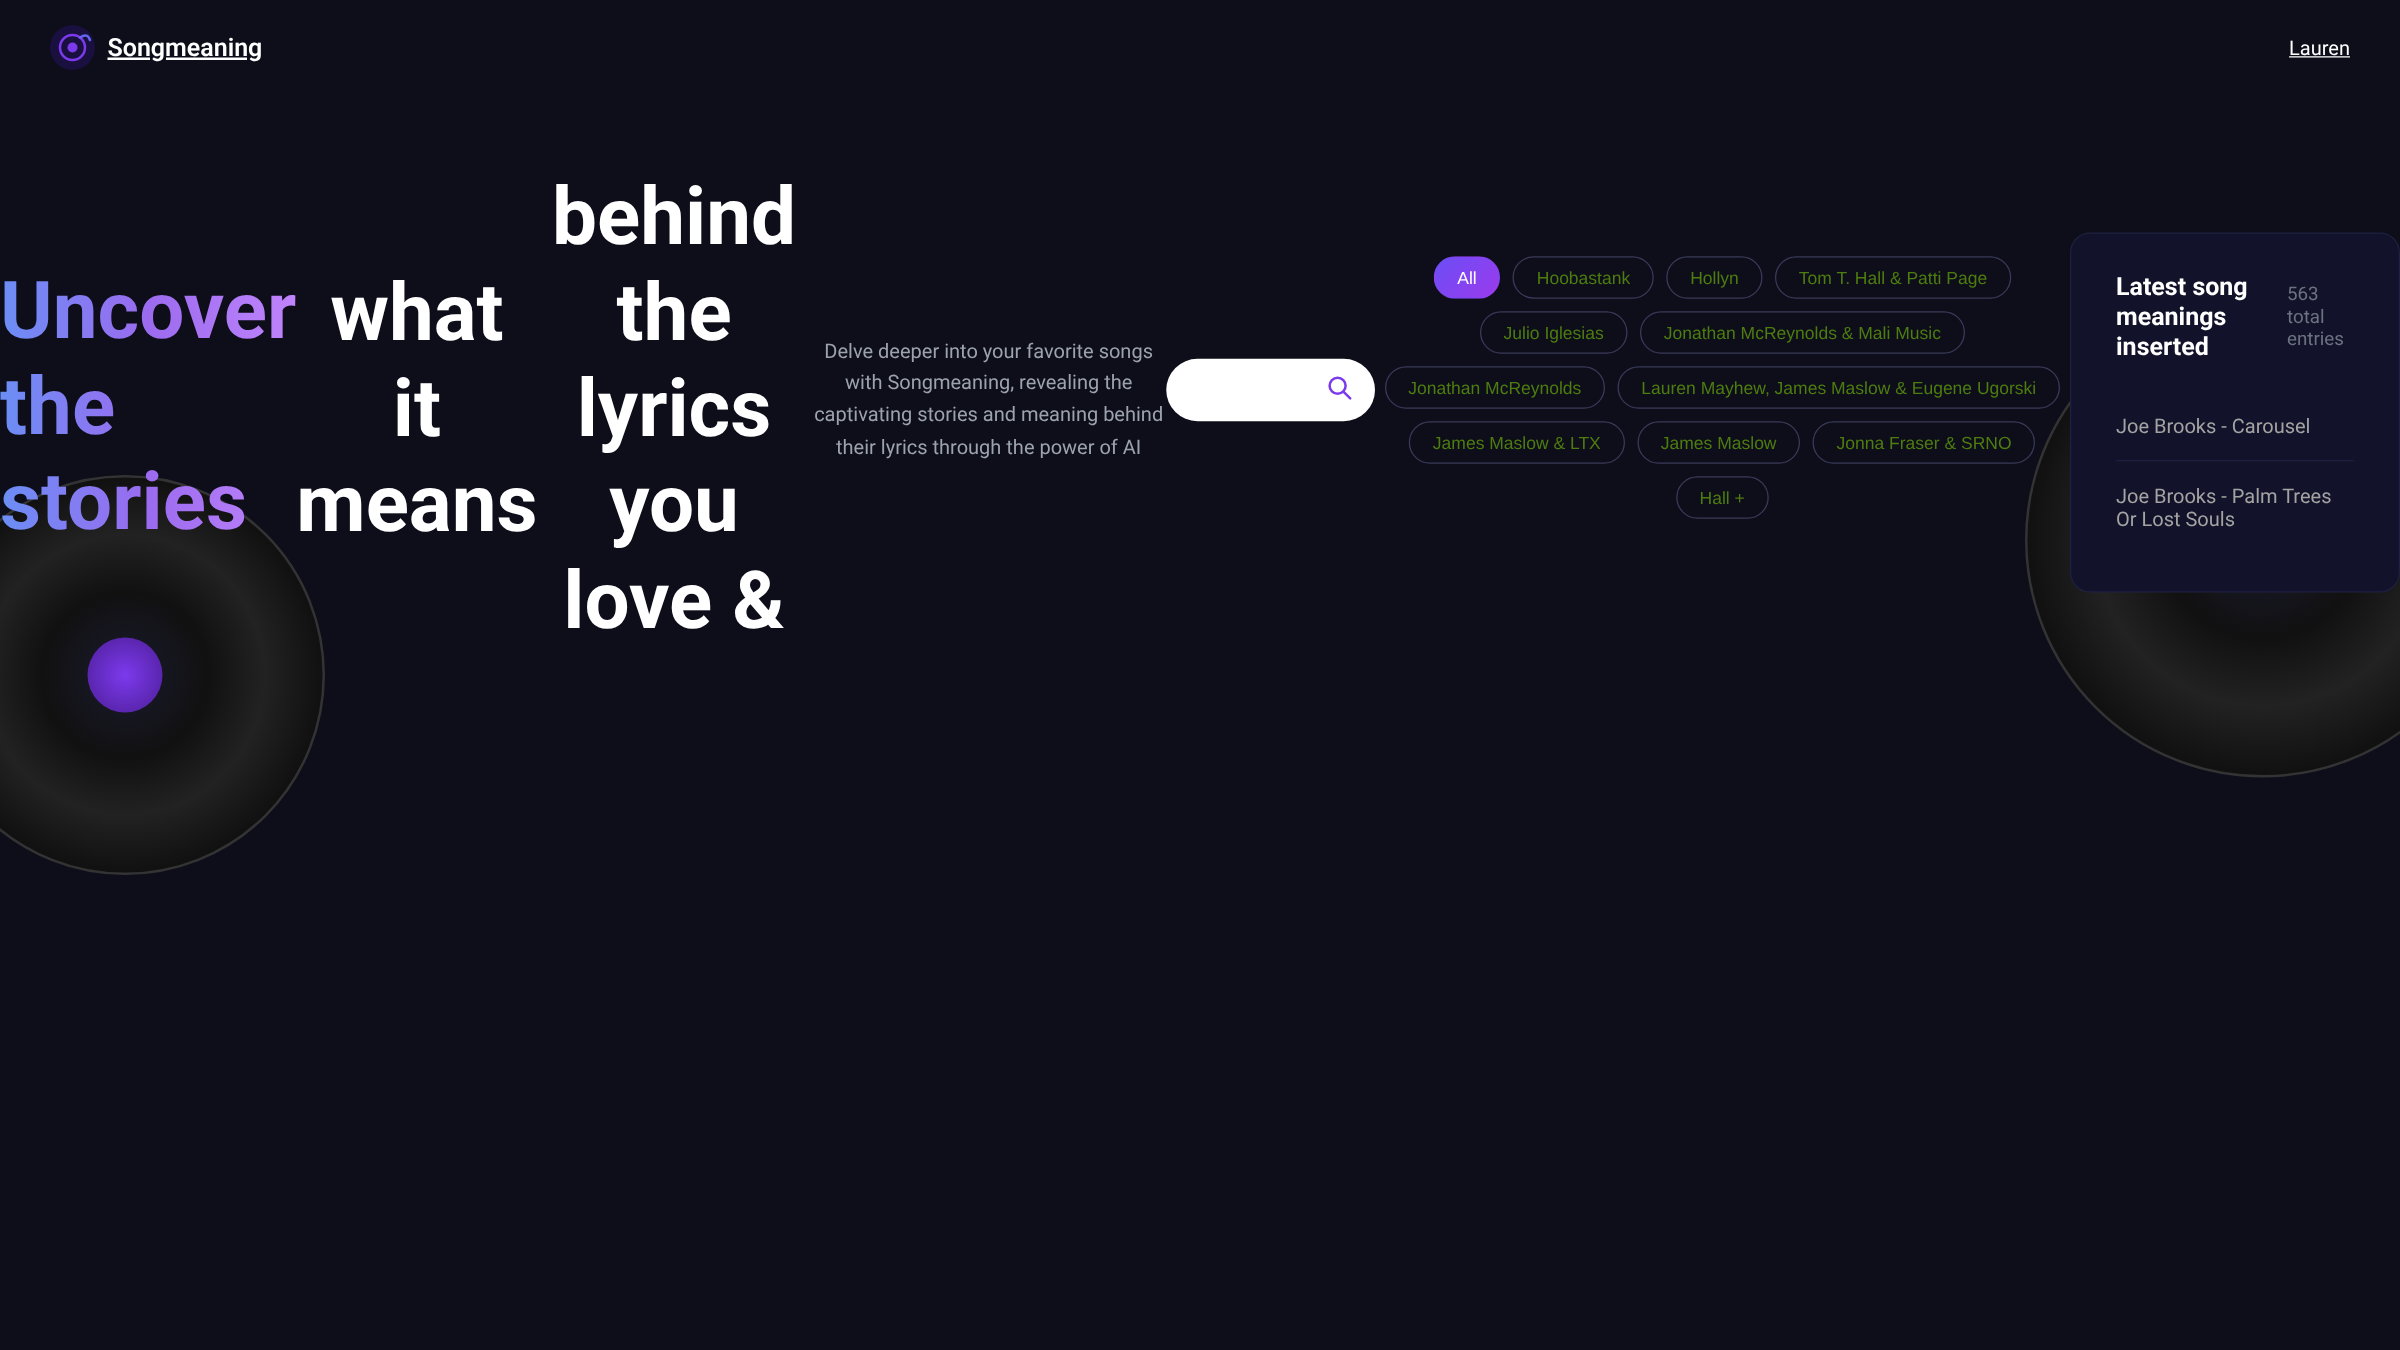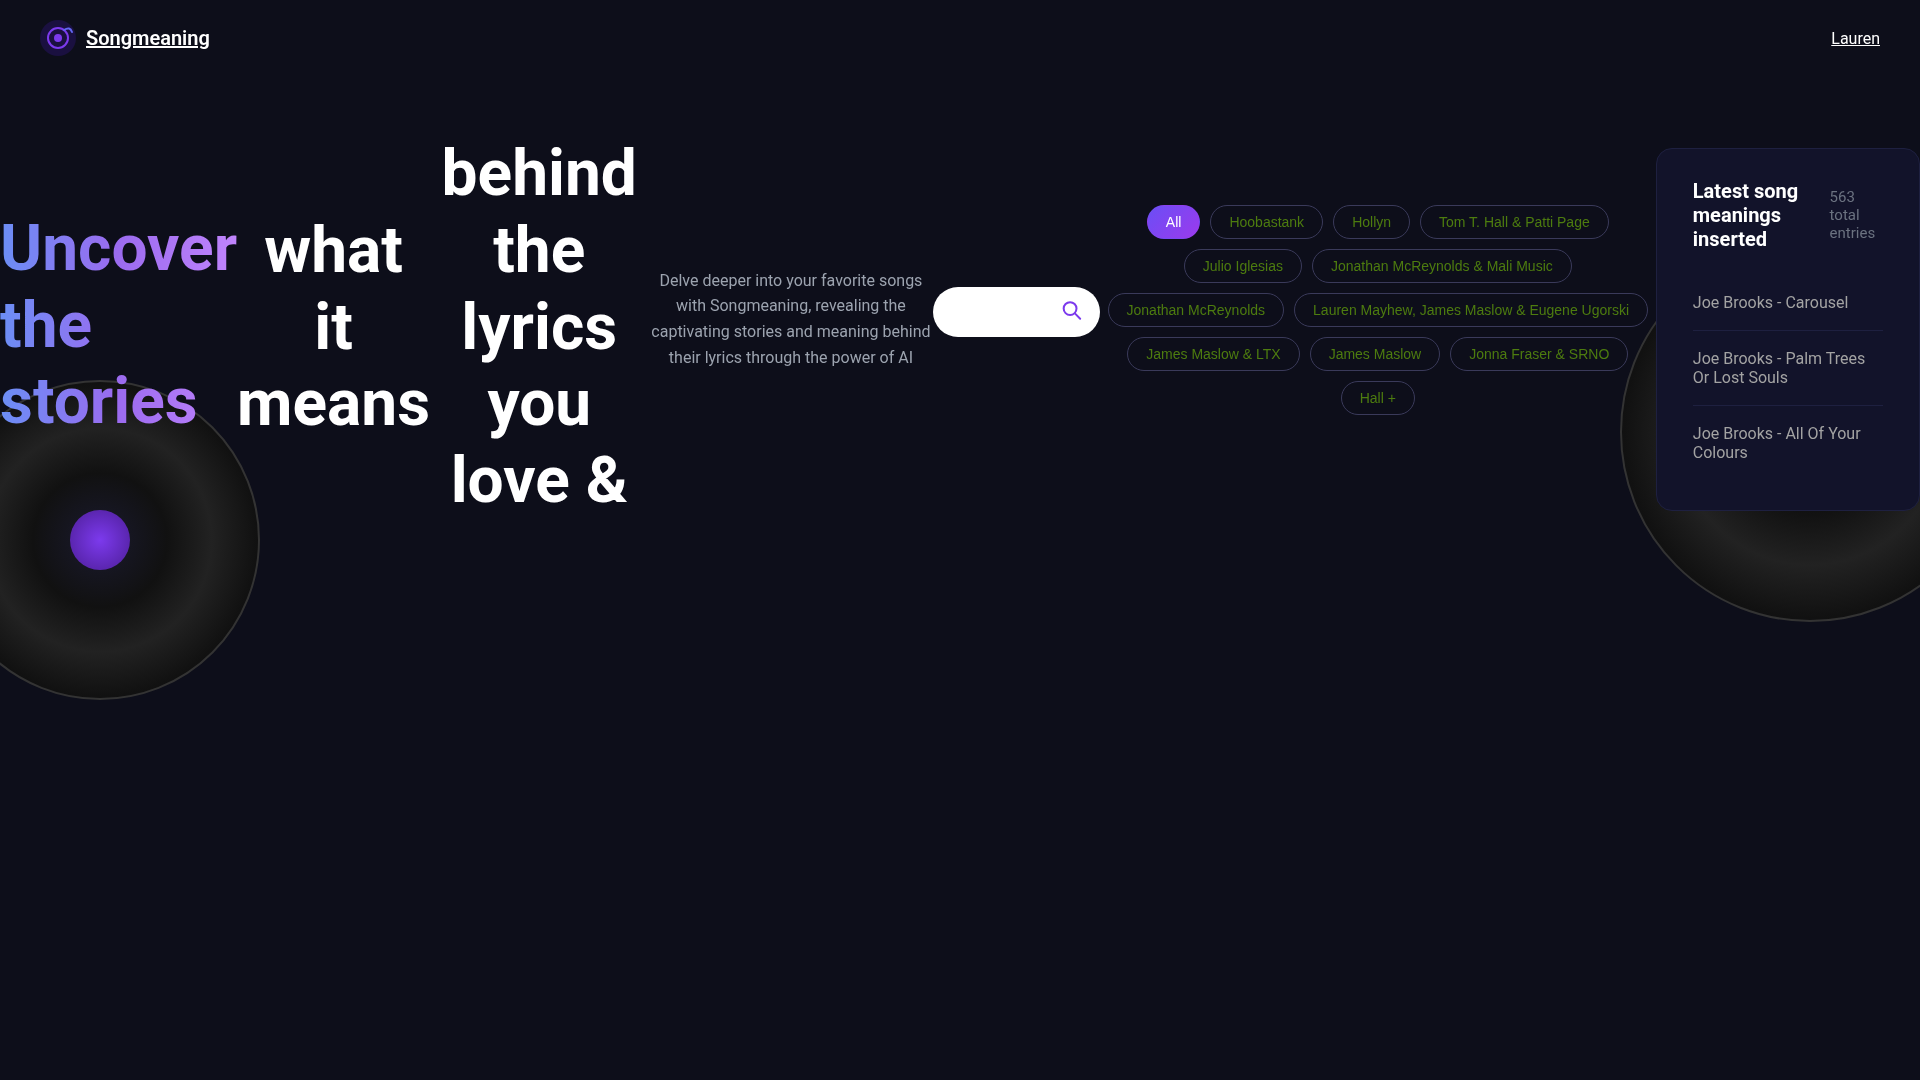--- a/index.html
+++ b/index.html
@@ -290,17 +290,16 @@
     </div>
 
   <div class="songs-card">
     <div class="songs-card-header">
       <span class="songs-card-title">Latest song meanings inserted</span>
       <span class="songs-card-count">563 total entries</span>
     </div>
     <div id="songs-list">
         <div class="song-item">Joe Brooks - Carousel</div>
         <div class="song-item">Joe Brooks - Palm Trees Or Lost Souls</div>
-        <div class="song-item">Joe Brooks - All Of Your Colours</div>
       </div>
   </div>
 
 </div>
 
 </body></html>

